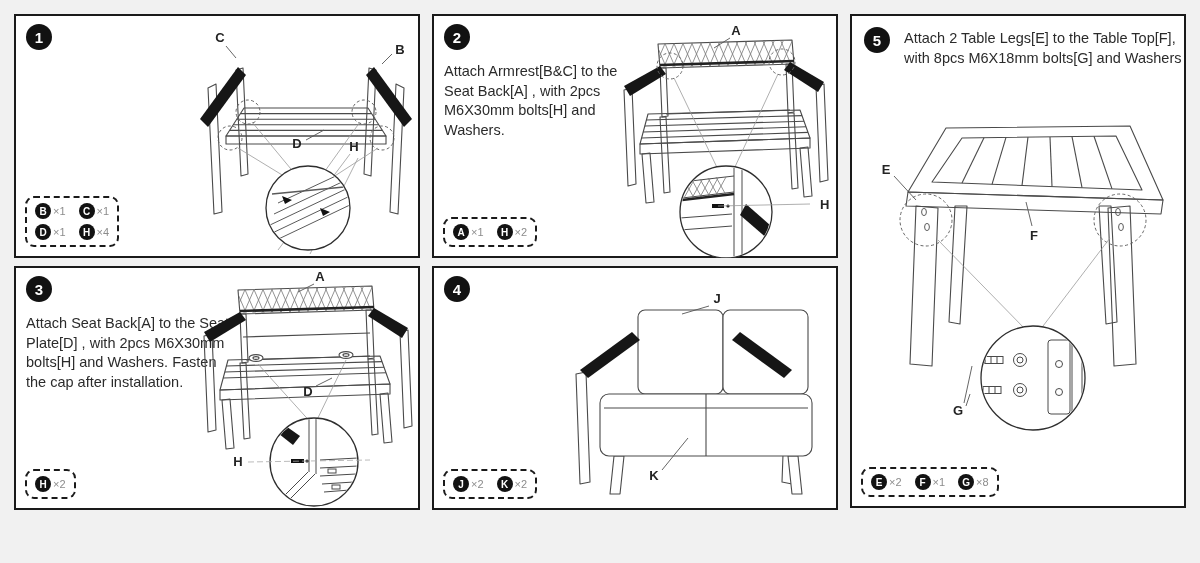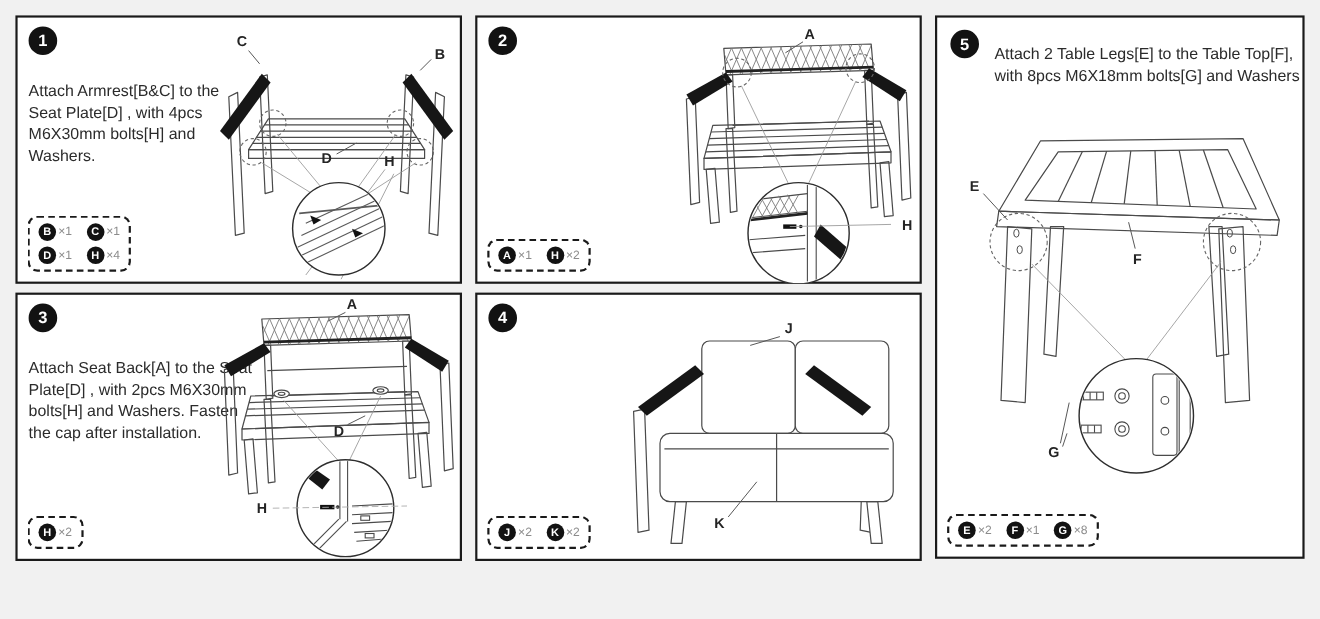--- a/index.html
+++ b/index.html
@@ -10,21 +10,21 @@
   .p1 { left:14px;  top:14px;  width:406px; height:244px; }
   .p2 { left:432px; top:14px;  width:406px; height:244px; }
   .p3 { left:14px;  top:266px; width:406px; height:244px; }
   .p4 { left:432px; top:266px; width:406px; height:244px; }
   .p5 { left:850px; top:14px;  width:336px; height:494px; }
 
   .step-badge { position:absolute; left:10px; top:8px; width:26px; height:26px; border-radius:50%;
     background:#121212; color:#fff; display:flex; align-items:center; justify-content:center;
     font-weight:bold; font-size:15px; }
   .instr { position:absolute; left:10px; top:46px; width:206px; font-size:14.5px; line-height:1.36;
-    color:#2b2b2b;margin-top:12px; }
+    color:#2b2b2b; }
   .p4 .instr { width:272px; top:40px; }
   .p5 .step-badge { left:12px; top:11px; }
   .p5 .instr { left:52px; top:13px; width:278px; }
 
   .parts-box { position:absolute; left:9px; bottom:9px; border:2px dashed #1a1a1a; border-radius:9px;
     padding:5px 8px; display:flex; flex-direction:column; gap:5px; background:#fff; z-index:3; }
   .parts-row { display:flex; gap:13px; }
   .part { display:flex; align-items:center; gap:2px; }
   .pletter { width:16px; height:16px; border-radius:50%; background:#121212; color:#fff; font-size:10px;
     font-weight:bold; display:flex; align-items:center; justify-content:center; }
@@ -40,21 +40,20 @@
 </style>
 </head>
 <body>
 
 <div class="canvas">
 
   <section class="panel p1">
     <div class="step-badge">
       <span>1</span>
     </div>
-    <p class="instr">Attach Armrest[B&amp;C] to the Seat Plate[D] , with 4pcs M6X30mm bolts[H] and Washers.</p>
 
     <svg class="diagram d1" viewBox="0 0 224 230">
       <g fill="none" stroke="#4a4a4a" stroke-width="1.1" stroke-linejoin="round">
         <polygon points="14,64 22,60 28,188 20,190"></polygon>
         <polygon points="42,46 49,44 54,150 47,152"></polygon>
         <polygon points="210,64 202,60 196,188 204,190"></polygon>
         <polygon points="182,46 175,44 170,150 177,152"></polygon>
         <polygon points="50,84 174,84 192,112 32,112"></polygon>
         <line x1="46.4" y1="89.6" x2="177.6" y2="89.6"></line>
         <line x1="42.8" y1="95.2" x2="181.2" y2="95.2"></line>
@@ -130,20 +129,21 @@
           <span class="pcount">×4</span>
         </span>
       </div>
     </div>
   </section>
 
   <section class="panel p2">
     <div class="step-badge">
       <span>2</span>
     </div>
+    <p class="instr">Attach Armrest[B&amp;C] to the Seat Back[A] , with 2pcs M6X30mm bolts[H] and Washers.</p>
 
     <svg class="diagram d2" viewBox="0 0 222 236">
       <clipPath id="railclip2">
           <polygon points="44,22 178,18 180,42 46,46"></polygon>
         </clipPath>
       <g fill="none" stroke="#4a4a4a" stroke-width="1.1" stroke-linejoin="round">
         <polygon points="44,22 178,18 180,42 46,46"></polygon>
         <g clip-path="url(#railclip2)" stroke="#777" stroke-width="0.8">
           <path d="M40,47 L53,17 M49,47 L62,17 M58,47 L71,17 M67,47 L80,17 M76,47 L89,17 M85,47 L98,17 M94,47 L107,17 M103,47 L116,17 M112,47 L125,17 M121,47 L134,17 M130,47 L143,17 M139,47 L152,17 M148,47 L161,17 M157,47 L170,17 M166,47 L179,17"></path>
           <path d="M40,17 L53,47 M49,17 L62,47 M58,17 L71,47 M67,17 L80,47 M76,17 L89,47 M85,17 L98,47 M94,17 L107,47 M103,17 L116,47 M112,17 L125,47 M121,17 L134,47 M130,17 L143,47 M139,17 L152,47 M148,17 L161,47 M157,17 L170,47 M166,17 L179,47"></path>

